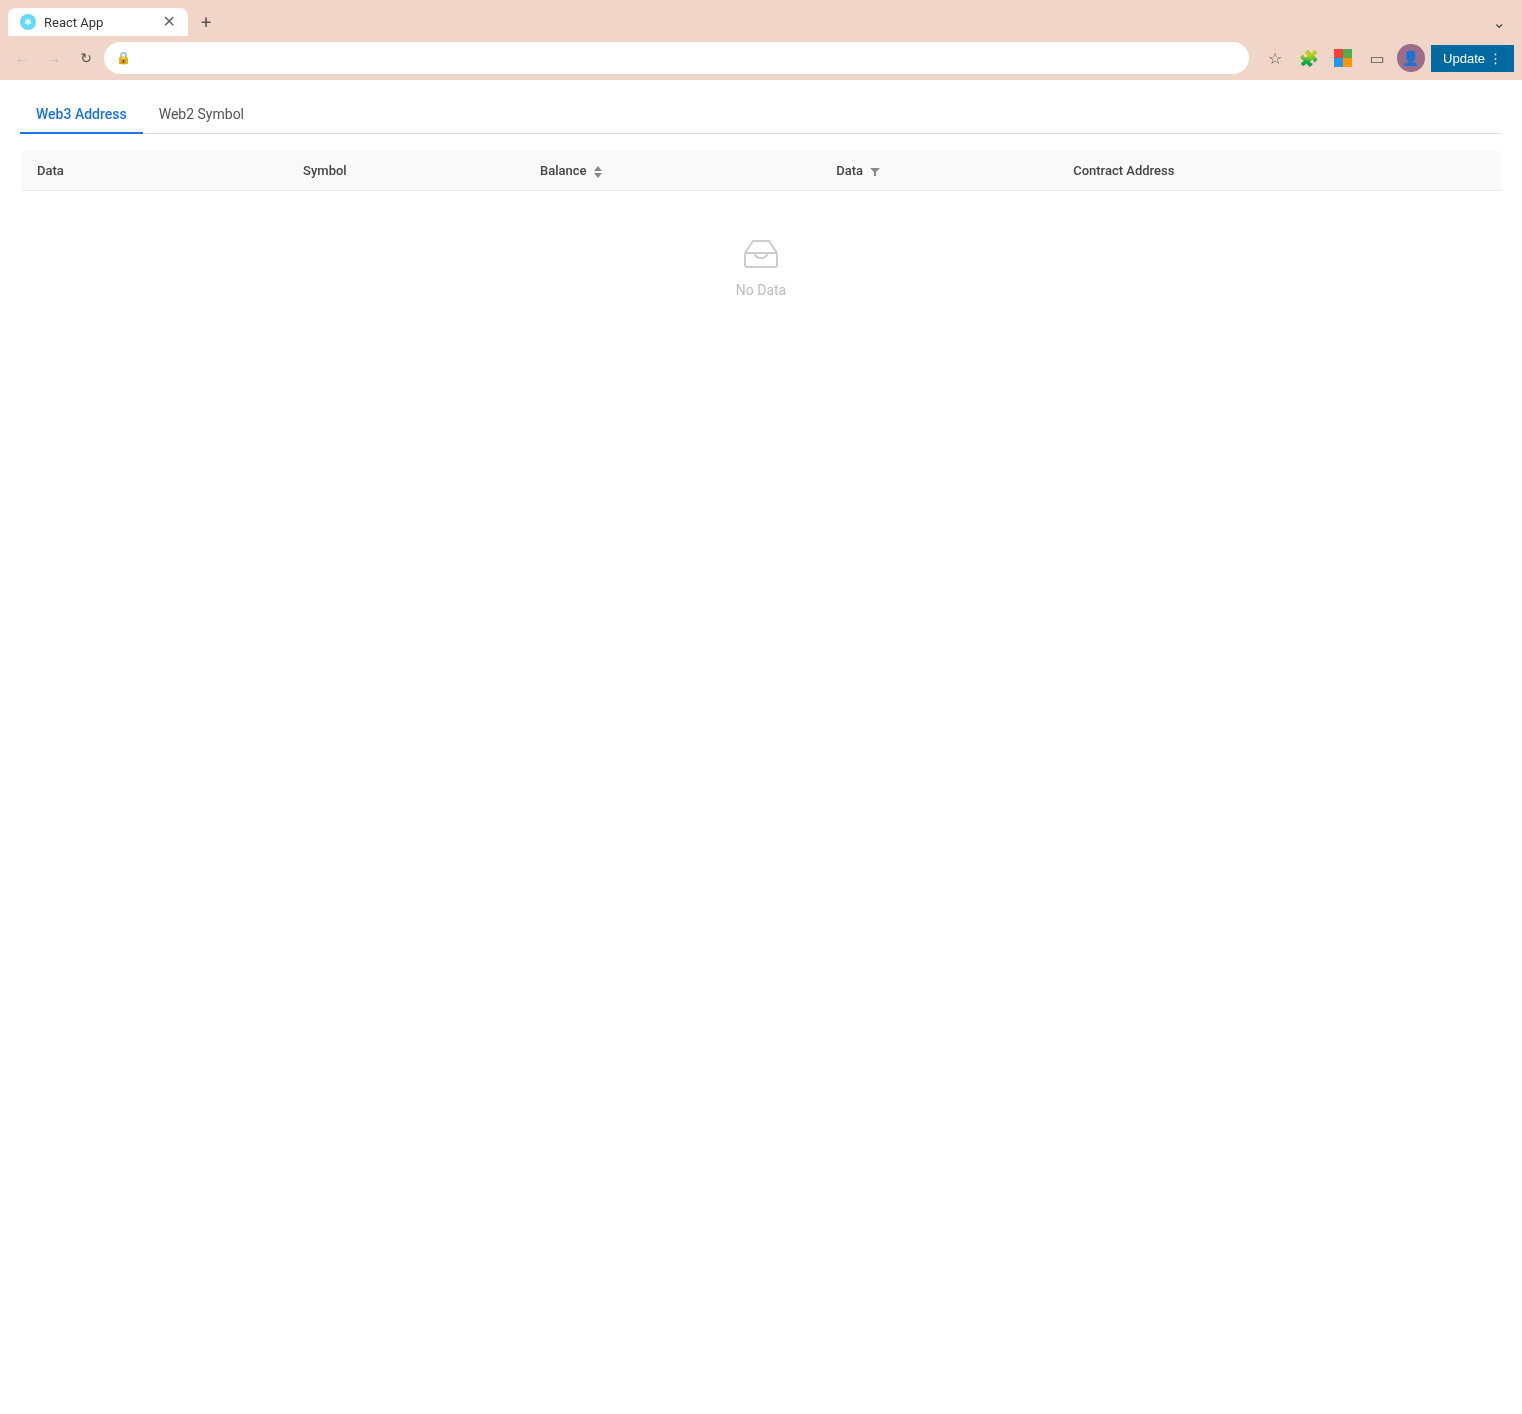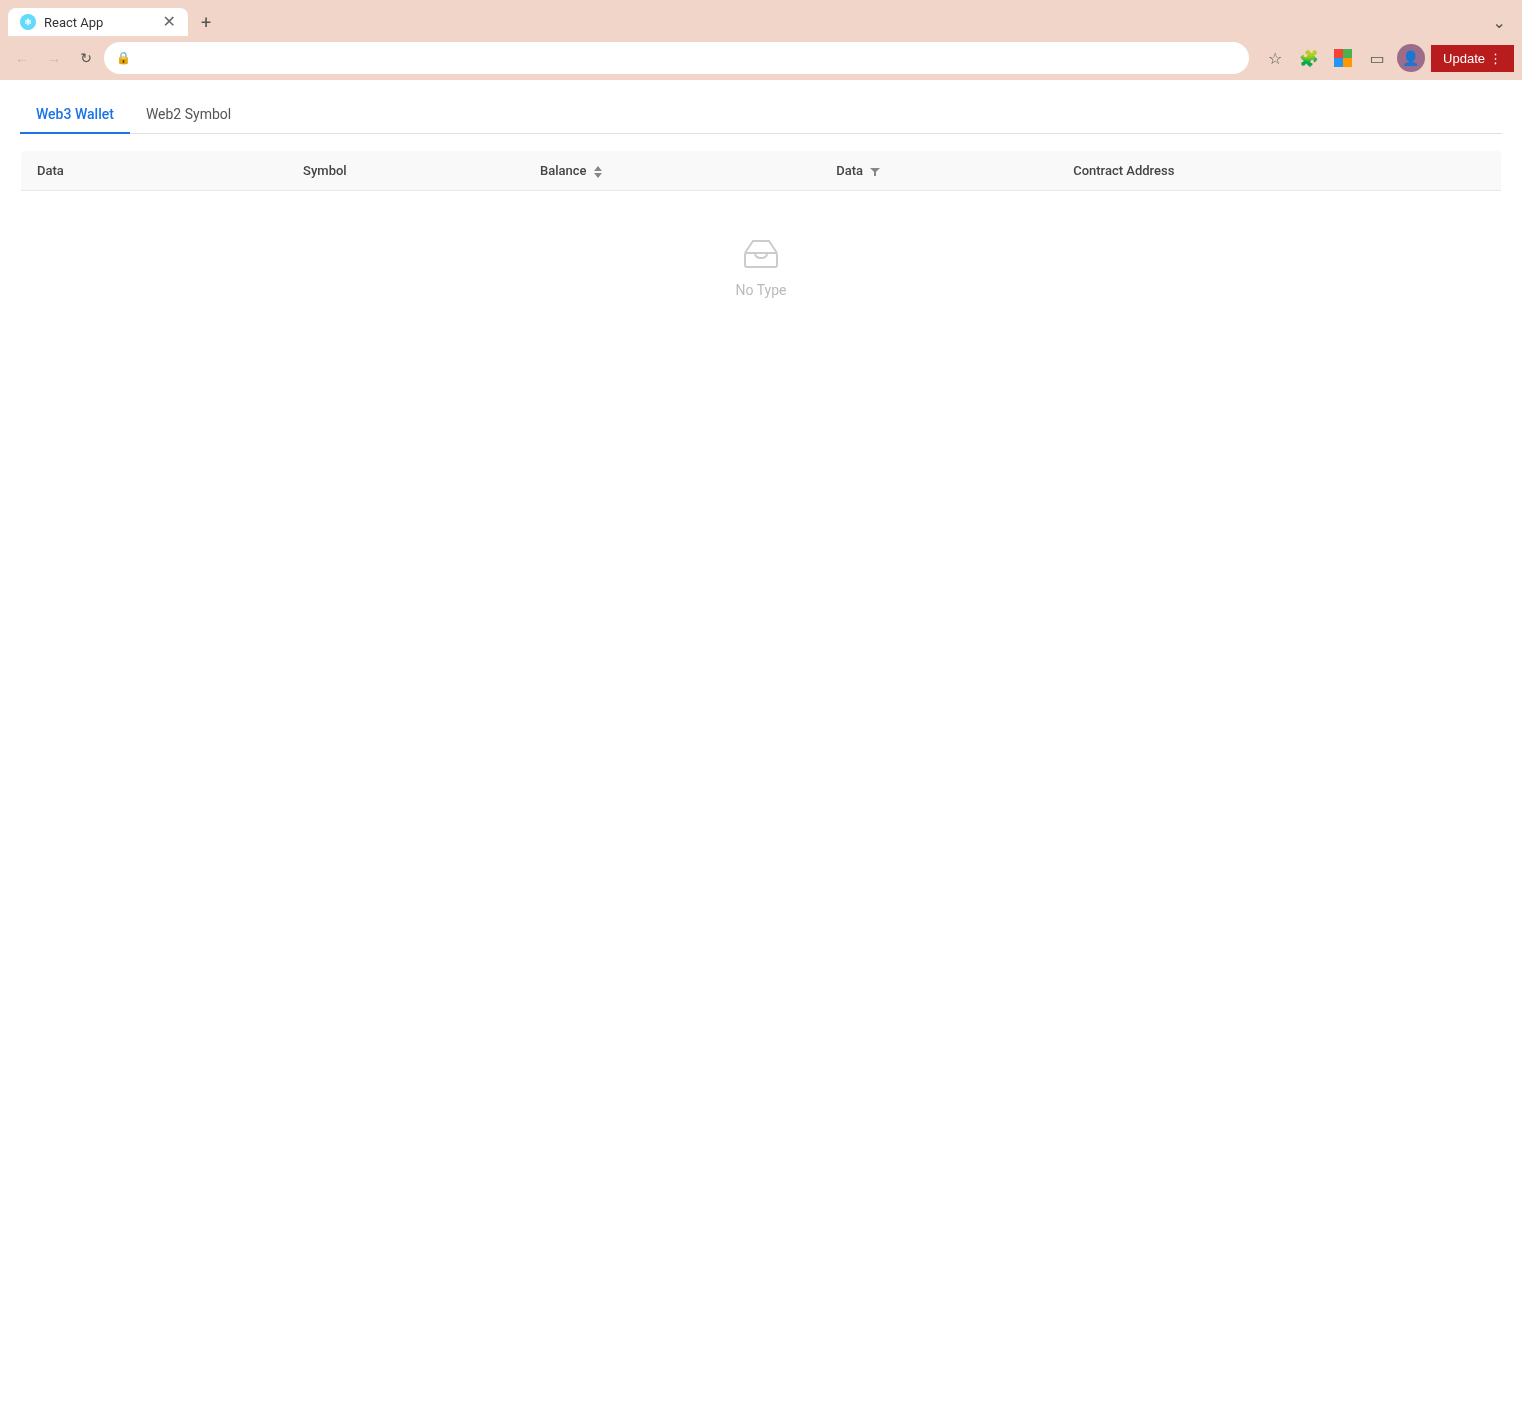--- a/index.html
+++ b/index.html
@@ -120,21 +120,21 @@
       justify-content: center;
       color: #555;
       font-size: 16px;
       cursor: pointer;
       border-radius: 50%;
     }
     .update-btn {
       display: flex;
       align-items: center;
       gap: 4px;
-      background: #b91c1c;
+      background: #0369a1;
       color: #fff;
       border: none;
       border-radius: 0;
       padding: 6px 12px;
       font-size: 13px;
       cursor: pointer;
     }
     .profile-icon {
       width: 28px;
       height: 28px;
@@ -290,21 +290,21 @@
         <span>⋮</span>
       </button>
     </div>
   </div>
 </div>
 
 <div class="page-content">
 
   <div class="app-tabs">
     <div class="app-tab active">
-      <span>Web3 Wallet</span>
+      <span>Web3 Address</span>
     </div>
     <div class="app-tab">
       <span>Web2 Symbol</span>
     </div>
   </div>
 
   <div class="wallet-info">
   </div>
 
   <table class="data-table">
@@ -343,20 +343,20 @@
         <td colspan="5">
           <div class="empty-state">
             <div>
               <svg class="inbox-icon-svg" viewBox="0 0 40 40" fill="none" xmlns="http://www.w3.org/2000/svg">
 
                 <rect x="4" y="22" width="32" height="14" rx="2" stroke="#ccc" stroke-width="2" fill="none"></rect>
                 <path d="M4 22 L12 10 L28 10 L36 22" stroke="#ccc" stroke-width="2" fill="none"></path>
                 <path d="M14 22 C14 25 16 27 20 27 C24 27 26 25 26 22" stroke="#ccc" stroke-width="2" fill="none"></path>
               </svg>
             </div>
-            <span class="empty-text">No Type</span>
+            <span class="empty-text">No Data</span>
           </div>
         </td>
       </tr>
     </tbody>
   </table>
 
 </div>
 
 </body></html>

